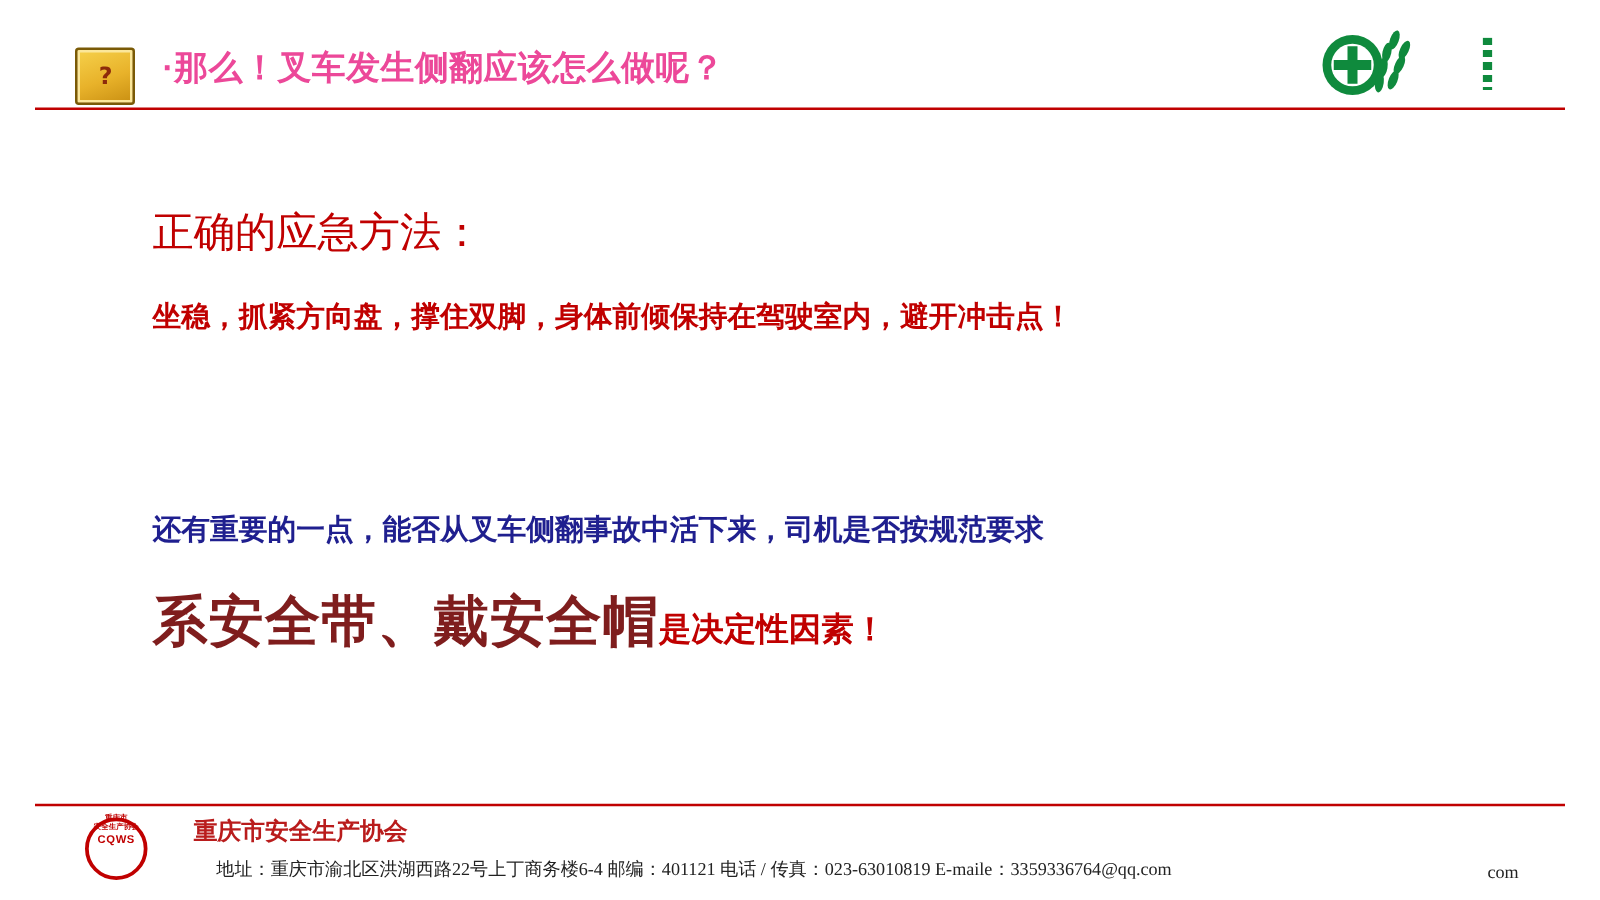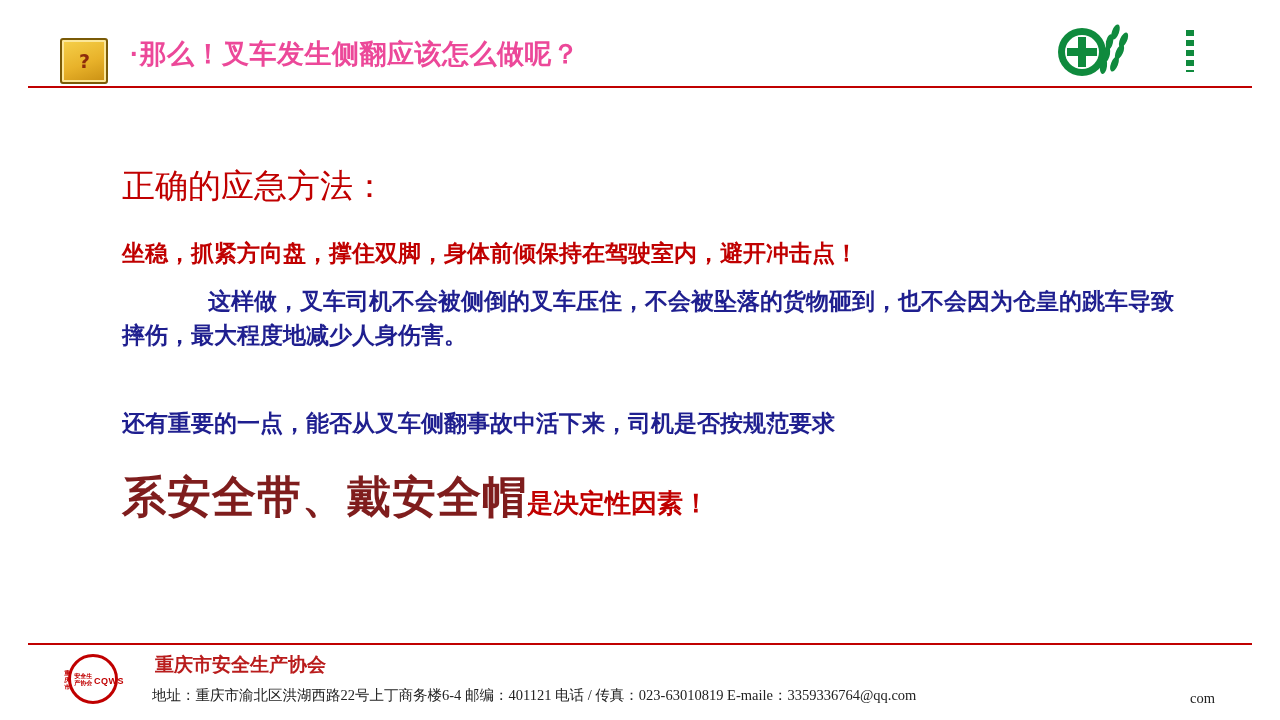--- a/index.html
+++ b/index.html
@@ -213,20 +213,21 @@
     border: 3px solid #c00000;
     box-sizing: border-box;
   }
   .footer-seal .inner {
     position: absolute;
     left: 0;
     top: 0;
     width: 100%;
     height: 100%;
     display: flex;
+    flex-direction: column;
     align-items: center;
     justify-content: flex-start;
     color: #c00000;
     font-size: 6px;
     font-weight: bold;
     line-height: 7px;
     text-align: center;
   }
   .footer-seal .inner .cqws {
     font-size: 9px;
@@ -237,21 +238,21 @@
     position: absolute;
     left: 155px;
     top: 652px;
     font-size: 19px;
     font-weight: bold;
     color: #b91c1c;
     white-space: nowrap;
   }
   .footer-addr {
     position: absolute;
-    left: 152px;
+    left: 173px;
     top: 686px;
     font-size: 14.5px;
     color: #222222;
     white-space: nowrap;
     font-family: "Liberation Serif", serif;
   }
   .footer-tail {
     position: absolute;
     left: 1190px;
     top: 690px;
@@ -283,21 +284,20 @@
     </div>
   </div>
 
   <div class="edge-mark"></div>
   <div class="header-rule"></div>
 </div>
 
 <div class="content">
   <div class="heading">正确的应急方法：</div>
   <div class="line-red">坐稳，抓紧方向盘，撑住双脚，身体前倾保持在驾驶室内，避开冲击点！</div>
-  <div class="para para-1">这样做，叉车司机不会被侧倒的叉车压住，不会被坠落的货物砸到，也不会因为仓皇的跳车导致摔伤，最大程度地减少人身伤害。</div>
   <div class="para para-2">还有重要的一点，能否从叉车侧翻事故中活下来，司机是否按规范要求</div>
   <div class="bigline">
     <span class="big">系安全带、戴安全帽</span><span class="small">是决定性因素！</span>
   </div>
 </div>
 
 <div class="footer-rule"></div>
 <div class="footer-seal">
   <div class="ring"></div>
   <div class="inner">

